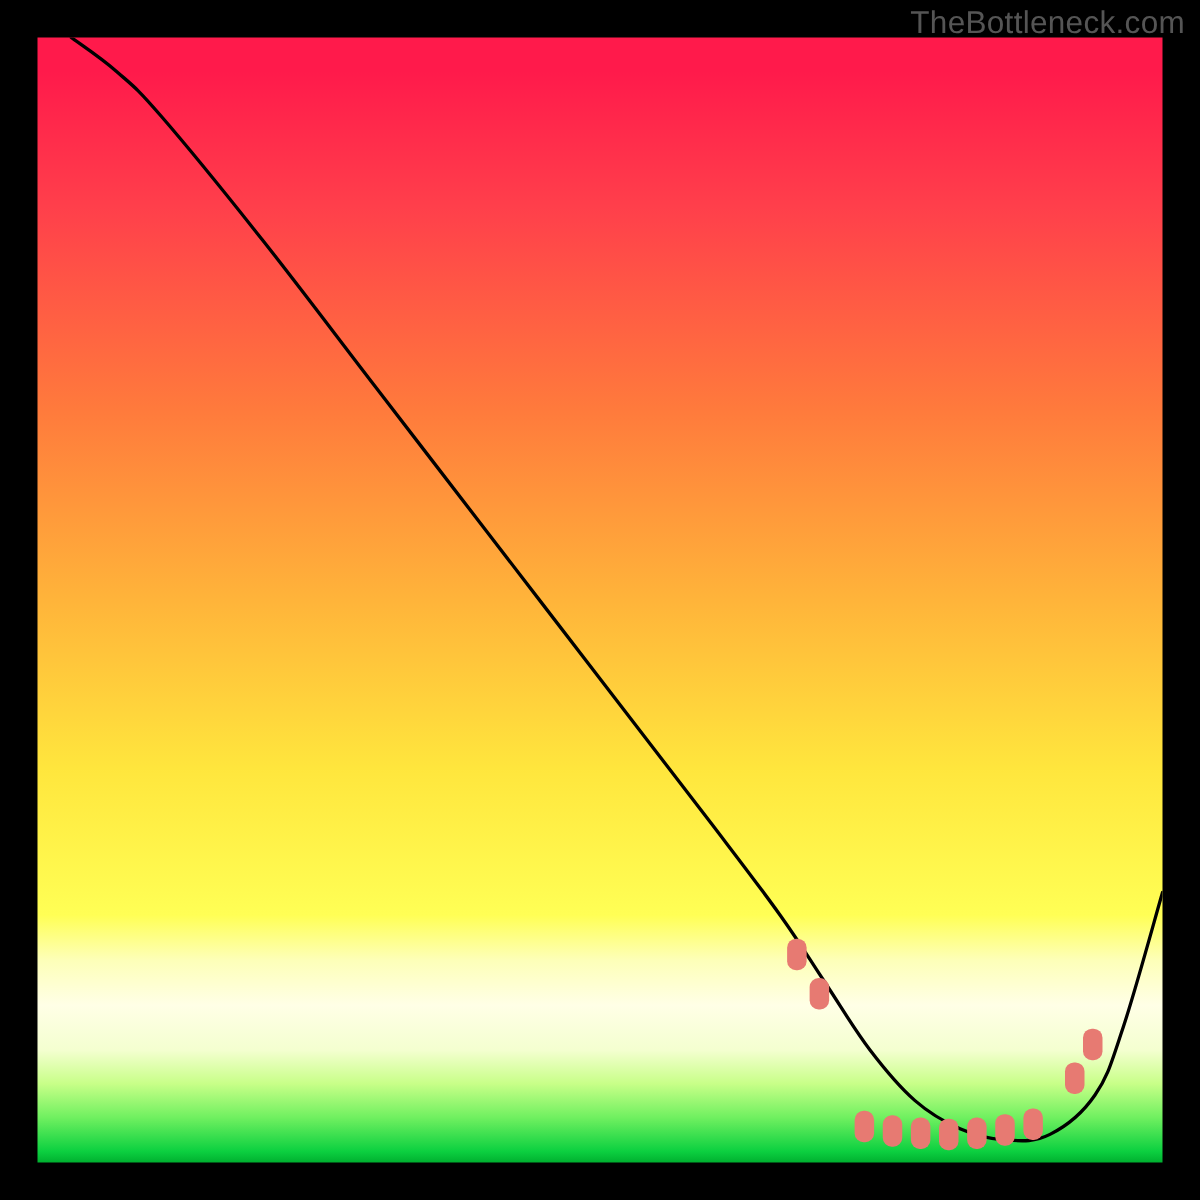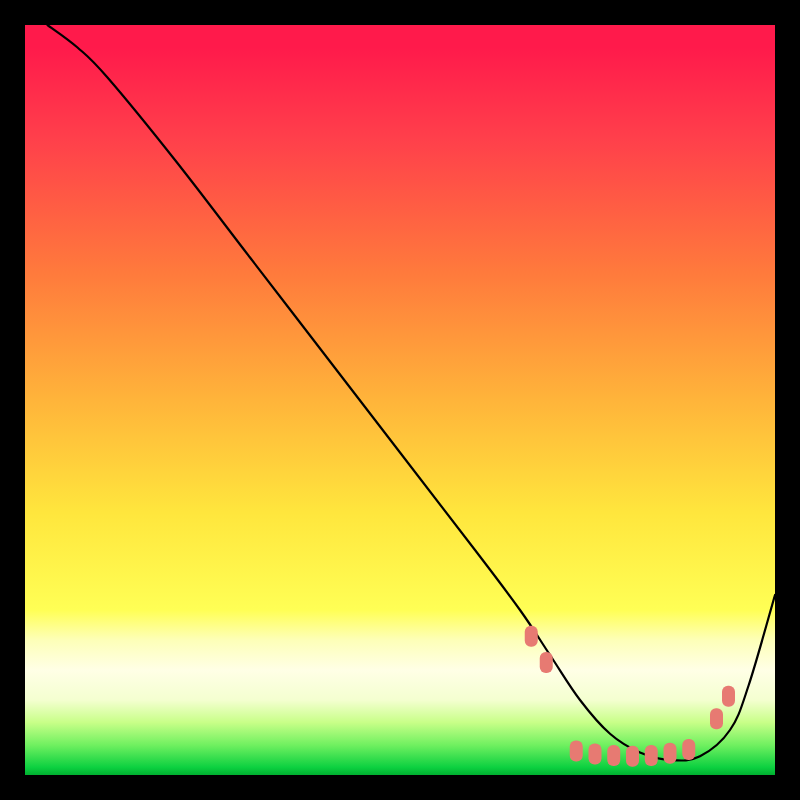--- a/index.html
+++ b/index.html
@@ -73,13 +73,14 @@
           <rect x="582.25" y="720.00" width="13" height="21" rx="6" ry="6" fill="#e77a72"></rect>
           <rect x="601.00" y="720.75" width="13" height="21" rx="6" ry="6" fill="#e77a72"></rect>
           <rect x="619.75" y="720.00" width="13" height="21" rx="6" ry="6" fill="#e77a72"></rect>
           <rect x="638.50" y="717.75" width="13" height="21" rx="6" ry="6" fill="#e77a72"></rect>
           <rect x="657.25" y="714.00" width="13" height="21" rx="6" ry="6" fill="#e77a72"></rect>
           <rect x="685.00" y="683.25" width="13" height="21" rx="6" ry="6" fill="#e77a72"></rect>
           <rect x="697.00" y="660.75" width="13" height="21" rx="6" ry="6" fill="#e77a72"></rect>
         </g>
     </svg>
   </div>
+  <div class="watermark">TheBottleneck.com</div>
 </div>
 
 </body></html>

